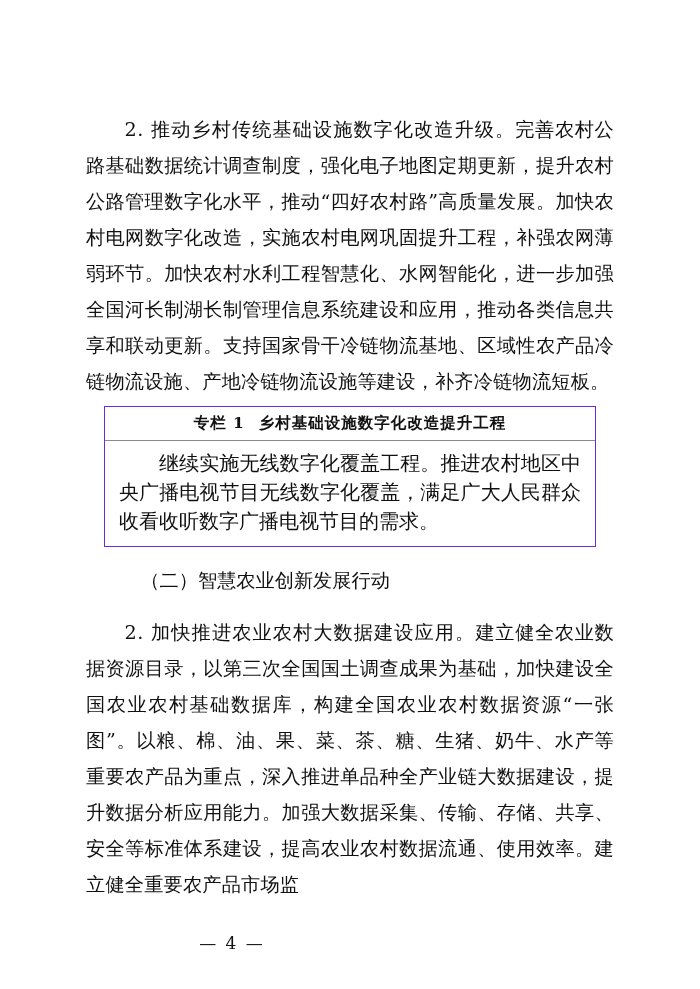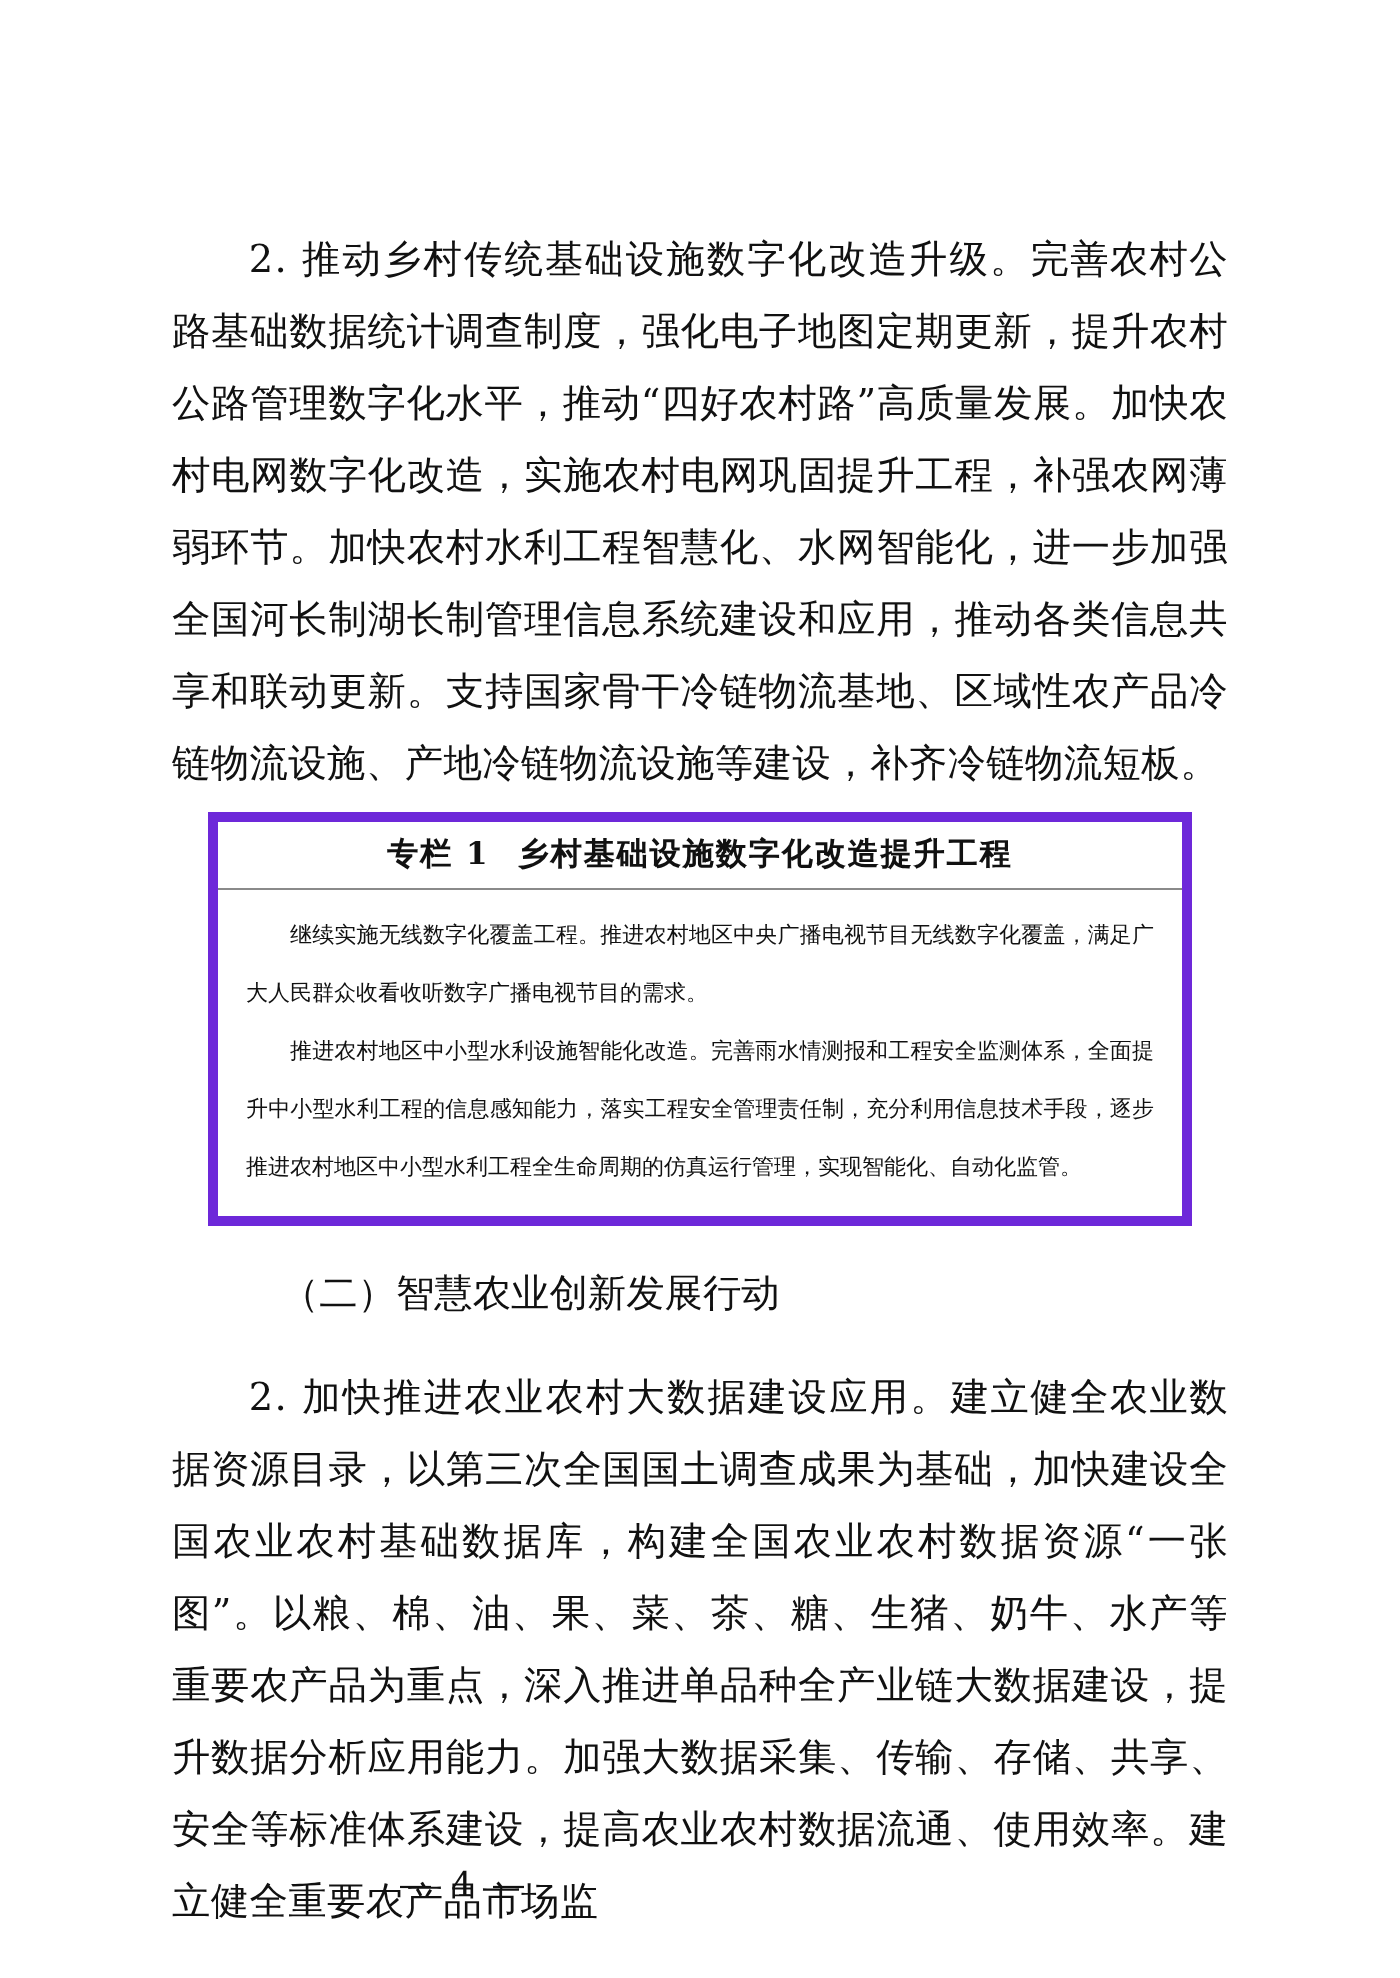--- a/index.html
+++ b/index.html
@@ -47,21 +47,21 @@
 
   .heading-para {
     margin: 16px;
     text-indent: 2em;
     font-size: 19.2px;
     line-height: 36px;
   }
 
   
   .box {
-    border: 5px solid #6d28d9;
+    border: 1px solid #6d28d9;
     margin: 6px 18px 8px 18px;
     box-sizing: border-box;
   }
   .box-title {
     border-bottom: 1px solid #8a8a8a;
     text-align: center;
     font-size: 15.5px;
     line-height: 30px;
     font-weight: bold;
     letter-spacing: 1px;
@@ -70,21 +70,21 @@
   .box-title .sp {
     display: inline-block;
     width: 14px;
   }
   .box-body {
     padding: 8px 14px 10px 14px;
   }
   .box-body p {
     margin: 0;
     text-indent: 2em;
-    font-size: 11px;
+    font-size: 20px;
     line-height: 29px;
     text-align: justify;
     text-justify: inter-ideograph;
   }
 
   .page-number {
     position: absolute;
     left: 0;
     right: 0;
     bottom: 36px;
@@ -100,21 +100,20 @@
 <body>
 
 <div class="page">
 
   <p class="body-text para"><span class="lead">2. 推动乡村传统基础设施数字化改造升级。</span><span>完善农村公路基础数据统计调查制度，强化电子地图定期更新，提升农村公路管理数字化水平，推动“四好农村路”高质量发展。加快农村电网数字化改造，实施农村电网巩固提升工程，补强农网薄弱环节。加快农村水利工程智慧化、水网智能化，进一步加强全国河长制湖长制管理信息系统建设和应用，推动各类信息共享和联动更新。支持国家骨干冷链物流基地、区域性农产品冷链物流设施、产地冷链物流设施等建设，补齐冷链物流短板。</span></p>
 
   <div class="box">
     <div class="box-title"><span>专栏 1</span><span class="sp"></span><span>乡村基础设施数字化改造提升工程</span></div>
     <div class="box-body">
       <p>继续实施无线数字化覆盖工程。推进农村地区中央广播电视节目无线数字化覆盖，满足广大人民群众收看收听数字广播电视节目的需求。</p>
-      <p>推进农村地区中小型水利设施智能化改造。完善雨水情测报和工程安全监测体系，全面提升中小型水利工程的信息感知能力，落实工程安全管理责任制，充分利用信息技术手段，逐步推进农村地区中小型水利工程全生命周期的仿真运行管理，实现智能化、自动化监管。</p>
     </div>
   </div>
 
   <p class="heading-para">（二）智慧农业创新发展行动</p>
 
   <p class="body-text para"><span class="lead">2. 加快推进农业农村大数据建设应用。</span><span>建立健全农业数据资源目录，以第三次全国国土调查成果为基础，加快建设全国农业农村基础数据库，构建全国农业农村数据资源“一张图”。以粮、棉、油、果、菜、茶、糖、生猪、奶牛、水产等重要农产品为重点，深入推进单品种全产业链大数据建设，提升数据分析应用能力。加强大数据采集、传输、存储、共享、安全等标准体系建设，提高农业农村数据流通、使用效率。建立健全重要农产品市场监</span></p>
 
 </div>
 
 <div class="page-number"><span class="pn-left">— 4 —</span></div>

